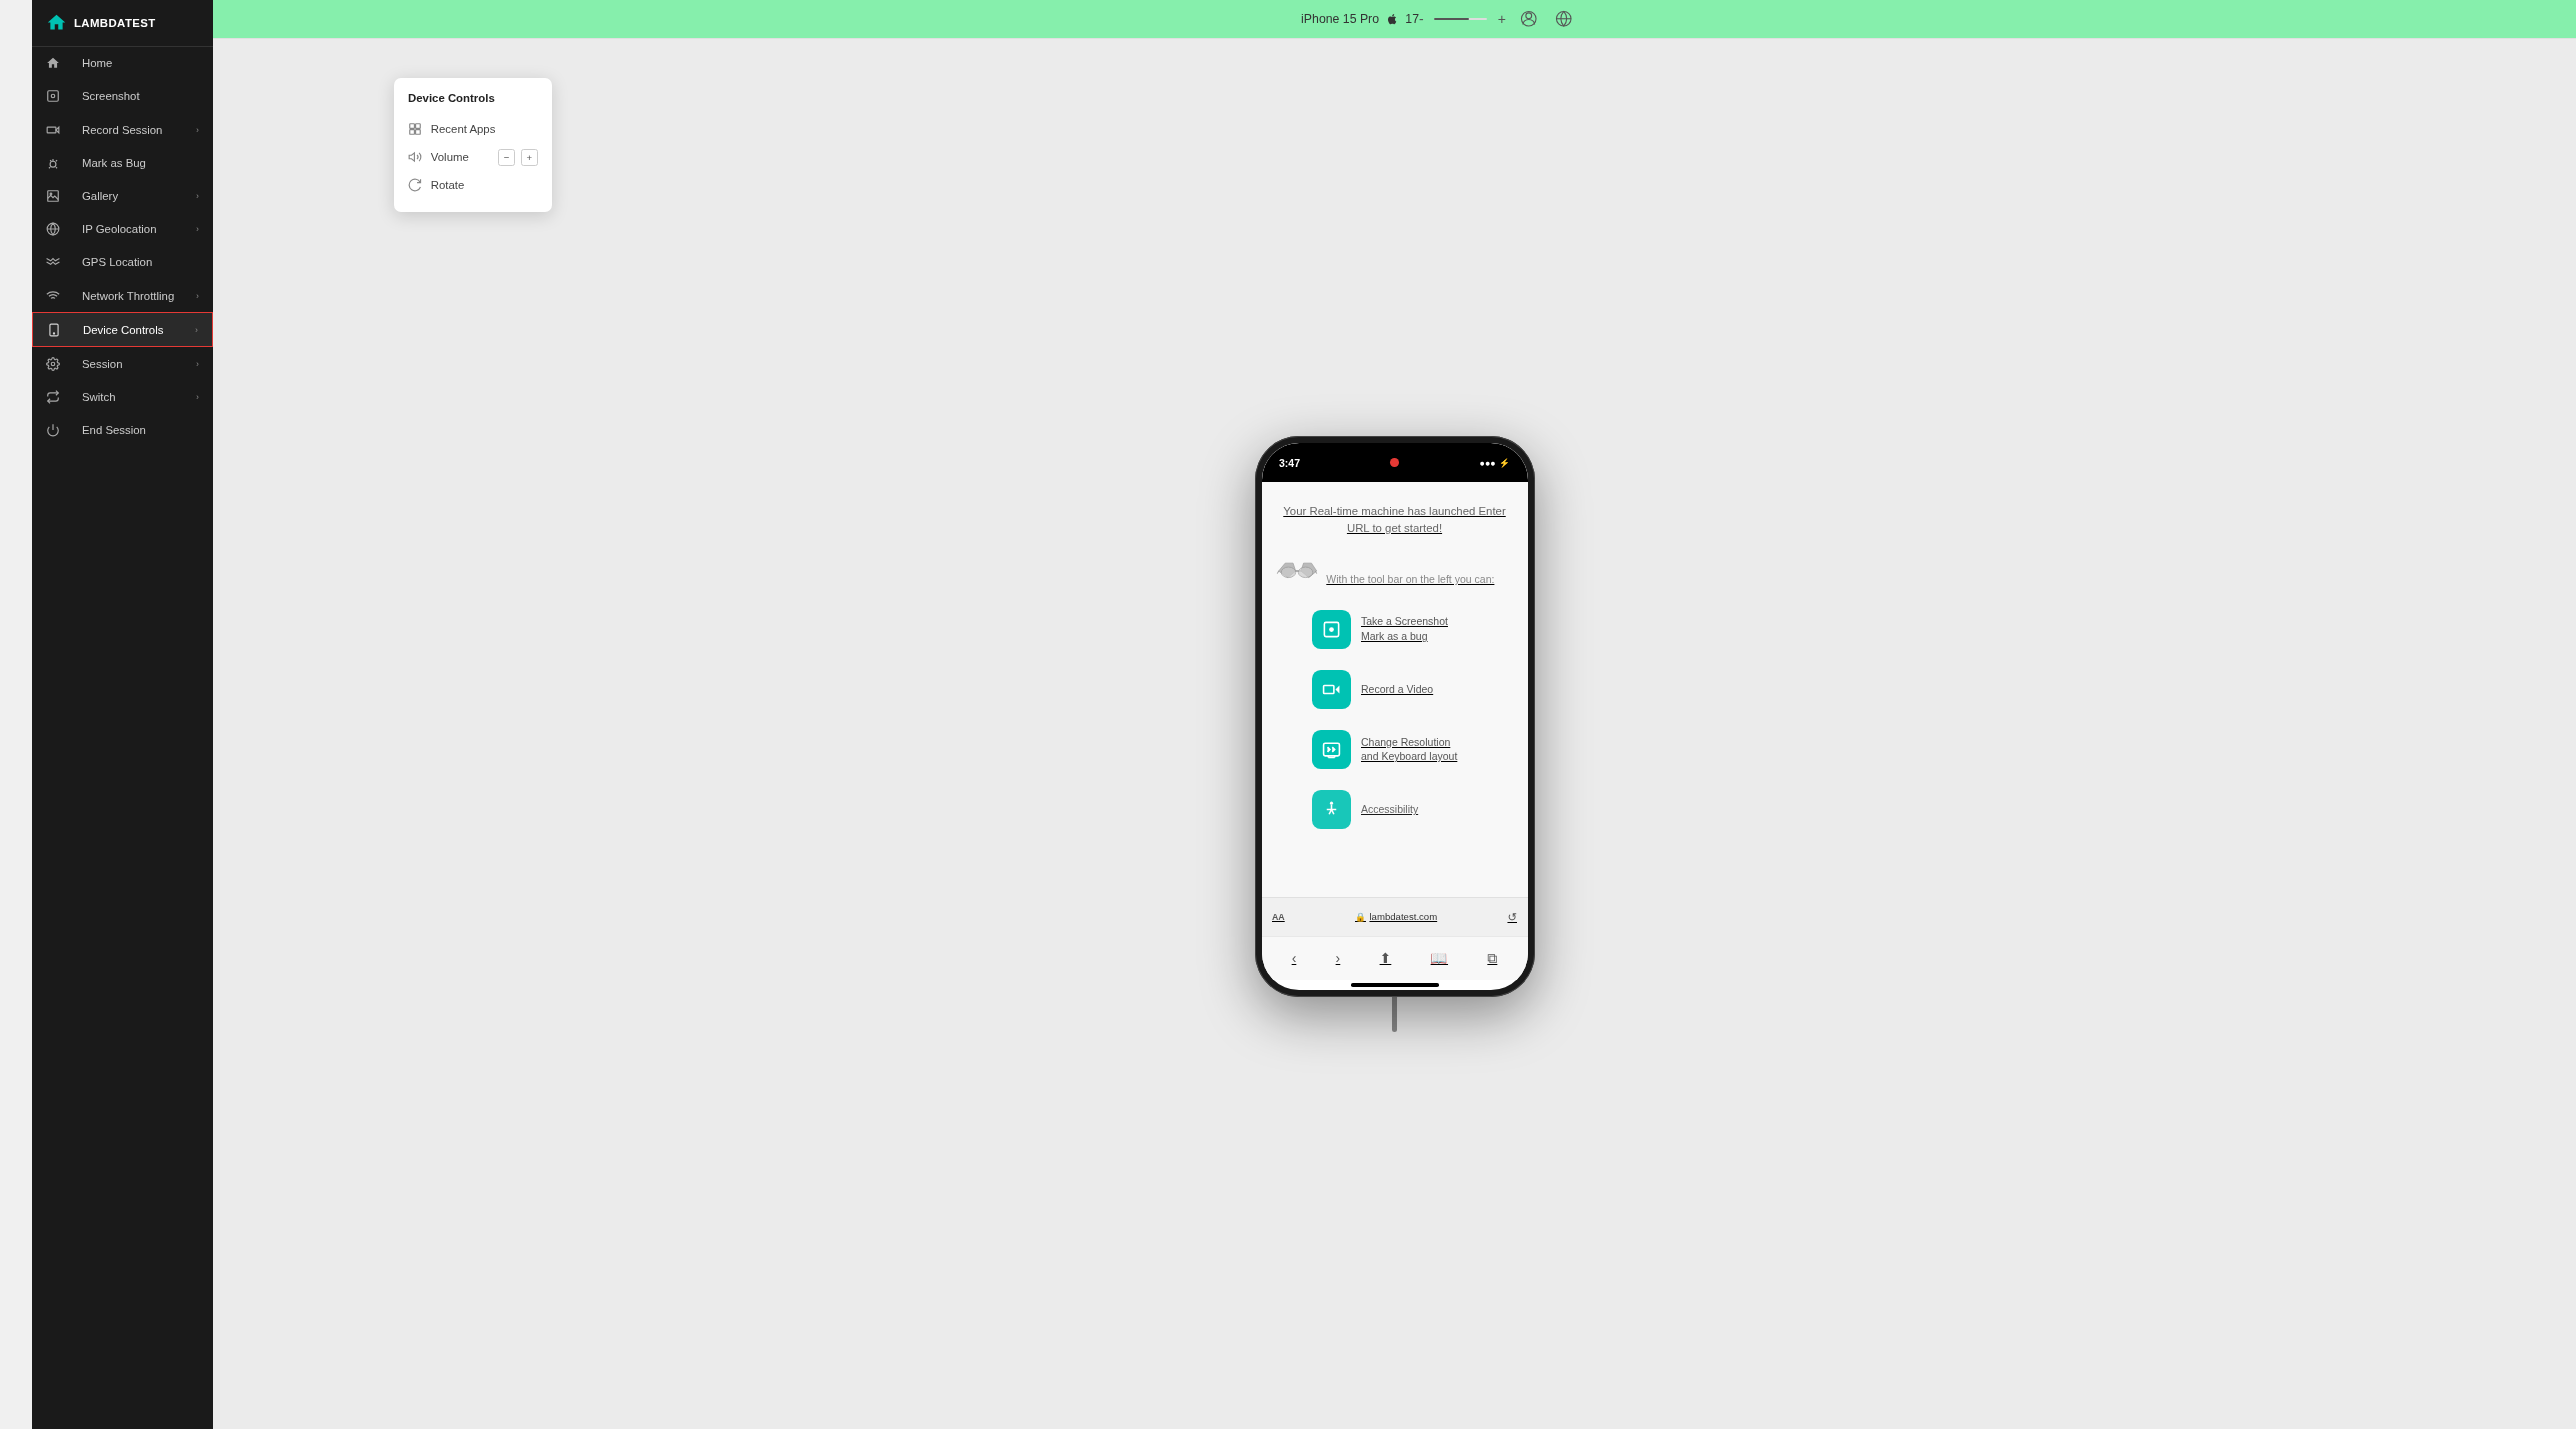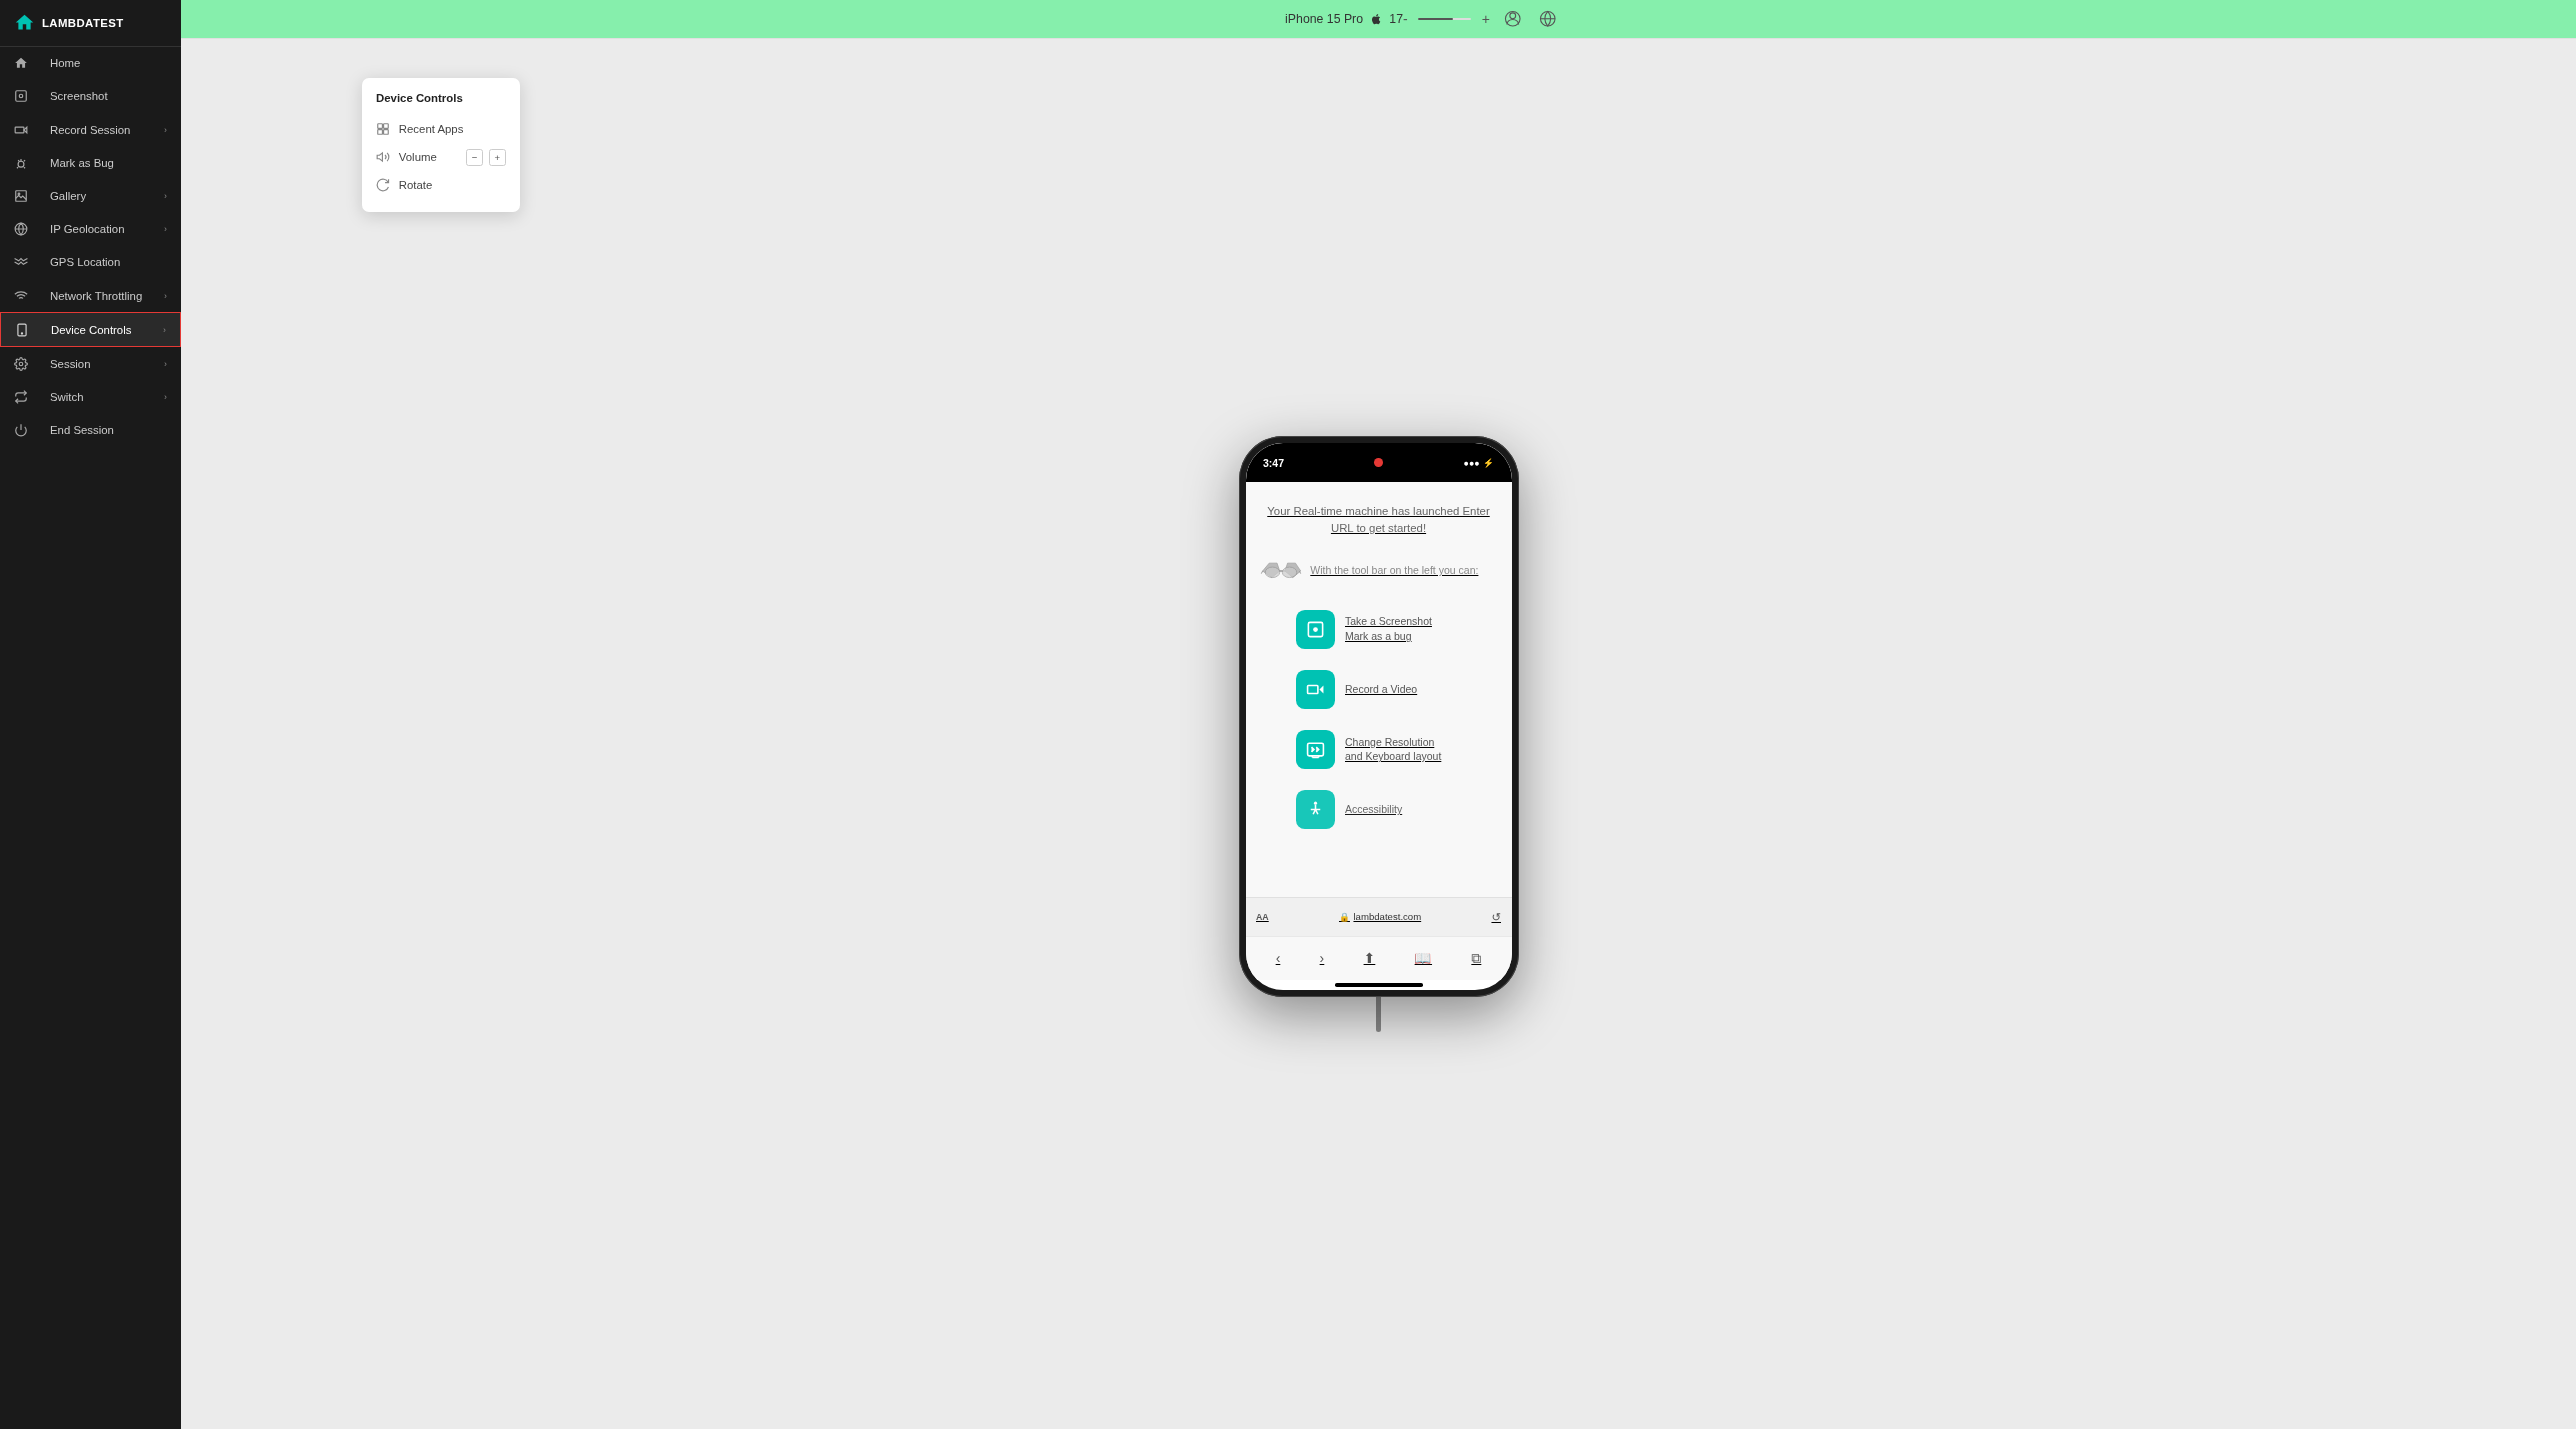--- a/index.html
+++ b/index.html
@@ -8,20 +8,21 @@
     
     .sidebar {
       width: 181px;
       background: #1a1a1a;
       color: #fff;
       display: flex;
       flex-direction: column;
       flex-shrink: 0;
       height: 100vh;
       overflow-y: auto;
+      margin-left: 32px;
     }
     .sidebar-logo {
       display: flex;
       align-items: center;
       gap: 7px;
       padding: 12.3px 14px;
       border-bottom: 0.9px solid #333;
     }
     .logo-icon {
       width: 21px;
@@ -266,21 +267,21 @@
     }
     .phone-welcome {
       text-align: center;
       padding: 21px 17.5px 10.5px;
       font-size: 11.4px;
       color: #666;
       line-height: 1.5;
     }
     .toolbar-hint {
       display: flex;
-      align-items: center;
+      align-items: flex-end;
       gap: 8.8px;
       padding: 7px 14px 14px;
     }
     .glasses-icon {
       width: 42px;
       height: 32px;
       flex-shrink: 0;
     }
     .toolbar-hint-text {
       font-size: 10.5px;

